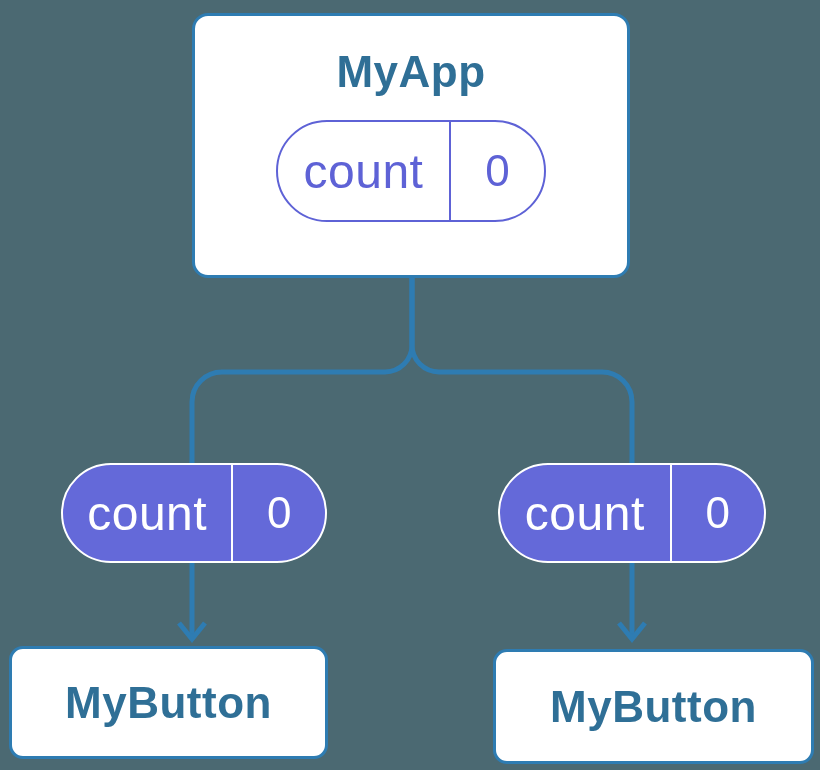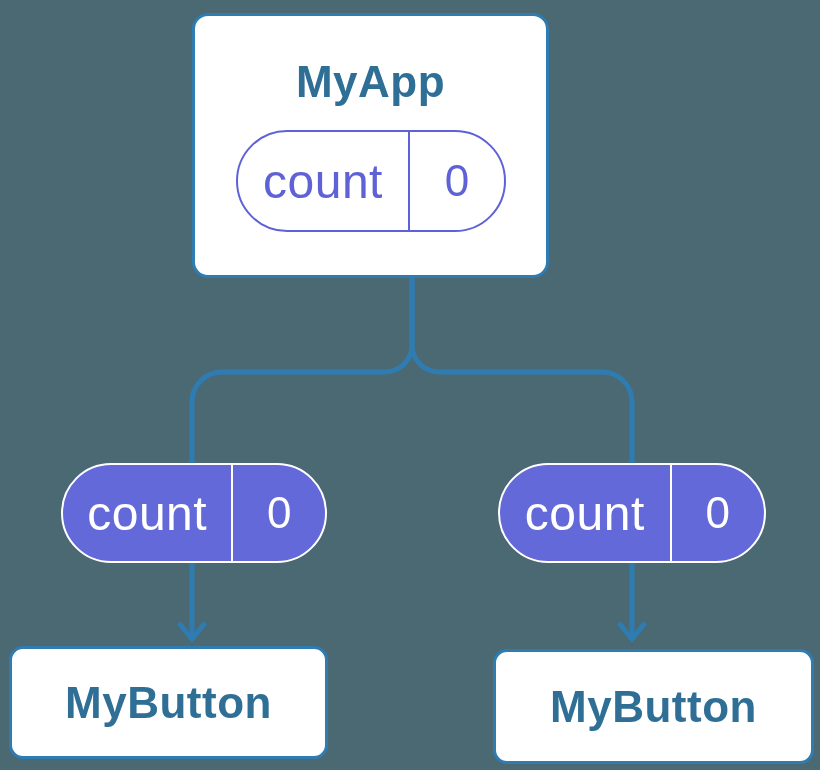--- a/index.html
+++ b/index.html
@@ -16,23 +16,23 @@
   .canvas{
     position:relative;width:820px;height:770px;
     background:var(--background);
   }
   svg.wires{position:absolute;left:0;top:0;z-index:0;}
   .node{
     position:absolute;z-index:1;background:var(--white);
     display:flex;flex-direction:column;align-items:center;
   }
   .app-box{
-    left:192px;top:13px;width:357px;height:265px;
+    left:192px;top:13px;width:438px;height:265px;
     border:3px solid var(--line);border-radius:16px;
-    padding-top:38px;
+    padding-top:28px;
   }
   .node-title{
     color:var(--node-text);font-size:44px;font-weight:700;
     letter-spacing:0.5px;line-height:56px;
   }
   .pill{
     display:flex;align-items:stretch;overflow:hidden;
     border-radius:999px;
   }
   .pill-state{

